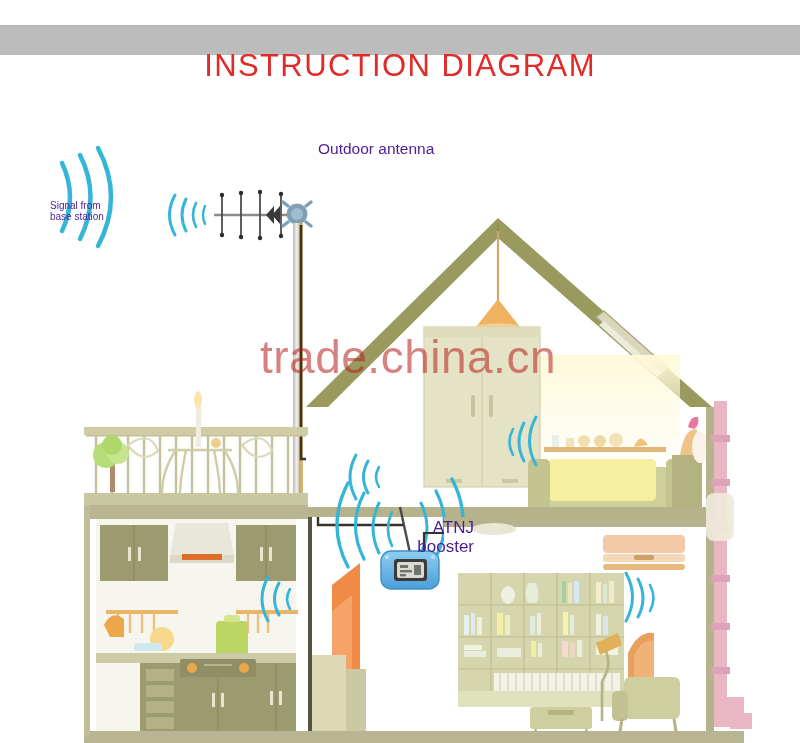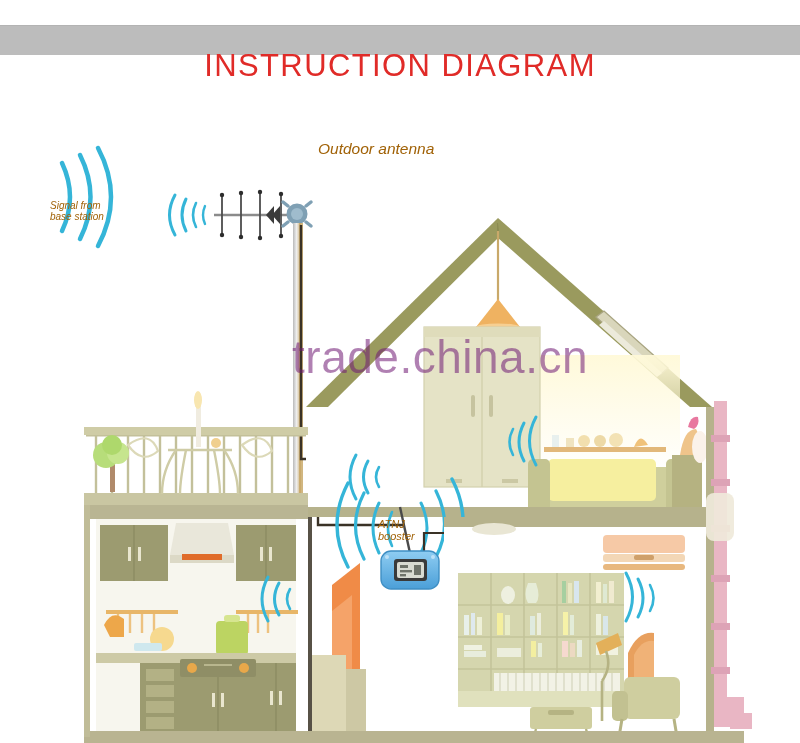--- a/index.html
+++ b/index.html
@@ -4,29 +4,29 @@
 <title>Instruction Diagram</title>
 <style>
   html,body{margin:0;padding:0;background:#ffffff;}
   body{width:800px;height:743px;position:relative;overflow:hidden;
        font-family:"Liberation Sans","DejaVu Sans",sans-serif;}
   #stage{position:absolute;left:0;top:0;width:800px;height:743px;background:#ffffff;}
   #topbar{position:absolute;left:0;top:25px;width:800px;height:30px;background:#bcbcbc;}
   #topbar .tbline{position:absolute;left:0;top:0;width:100%;height:1px;background:#b3b3b3;}
   .scene{position:absolute;left:0;top:55px;width:800px;height:688px;}
   svg.art{position:absolute;left:0;top:0;width:800px;height:688px;display:block;}
-  .lbl{position:absolute;color:#a16207;font-weight:400;line-height:1.12;
-       text-align:left;white-space:pre-line;font-style:italic;}
+  .lbl{position:absolute;color:#4c1d95;font-weight:400;line-height:1.12;
+       text-align:left;white-space:pre-line;}
   #title{position:absolute;left:0;top:48px;width:800px;text-align:center;
          color:#e02b28;font-size:31px;letter-spacing:1.4px;}
   #lbl-signal{left:50px;top:200px;font-size:10px;}
   #lbl-antenna{left:318px;top:140px;font-size:15.5px;}
-  #lbl-booster{left:378px;top:518px;font-size:11px;text-align:left;width:96px;}
-  #watermark{position:absolute;left:228px;top:330px;width:360px;text-align:right;
-     font-size:46px;color:#701a75;opacity:.55;letter-spacing:.5px;
+  #lbl-booster{left:378px;top:518px;font-size:17px;text-align:right;width:96px;}
+  #watermark{position:absolute;left:228px;top:330px;width:360px;text-align:center;
+     font-size:46px;color:#b91c1c;opacity:.55;letter-spacing:.5px;
      font-family:"Liberation Sans","DejaVu Sans",sans-serif;}
 </style>
 </head>
 <body>
 
 <div id="stage">
 
   <div id="topbar">
     <div class="tbline"></div>
   </div>

